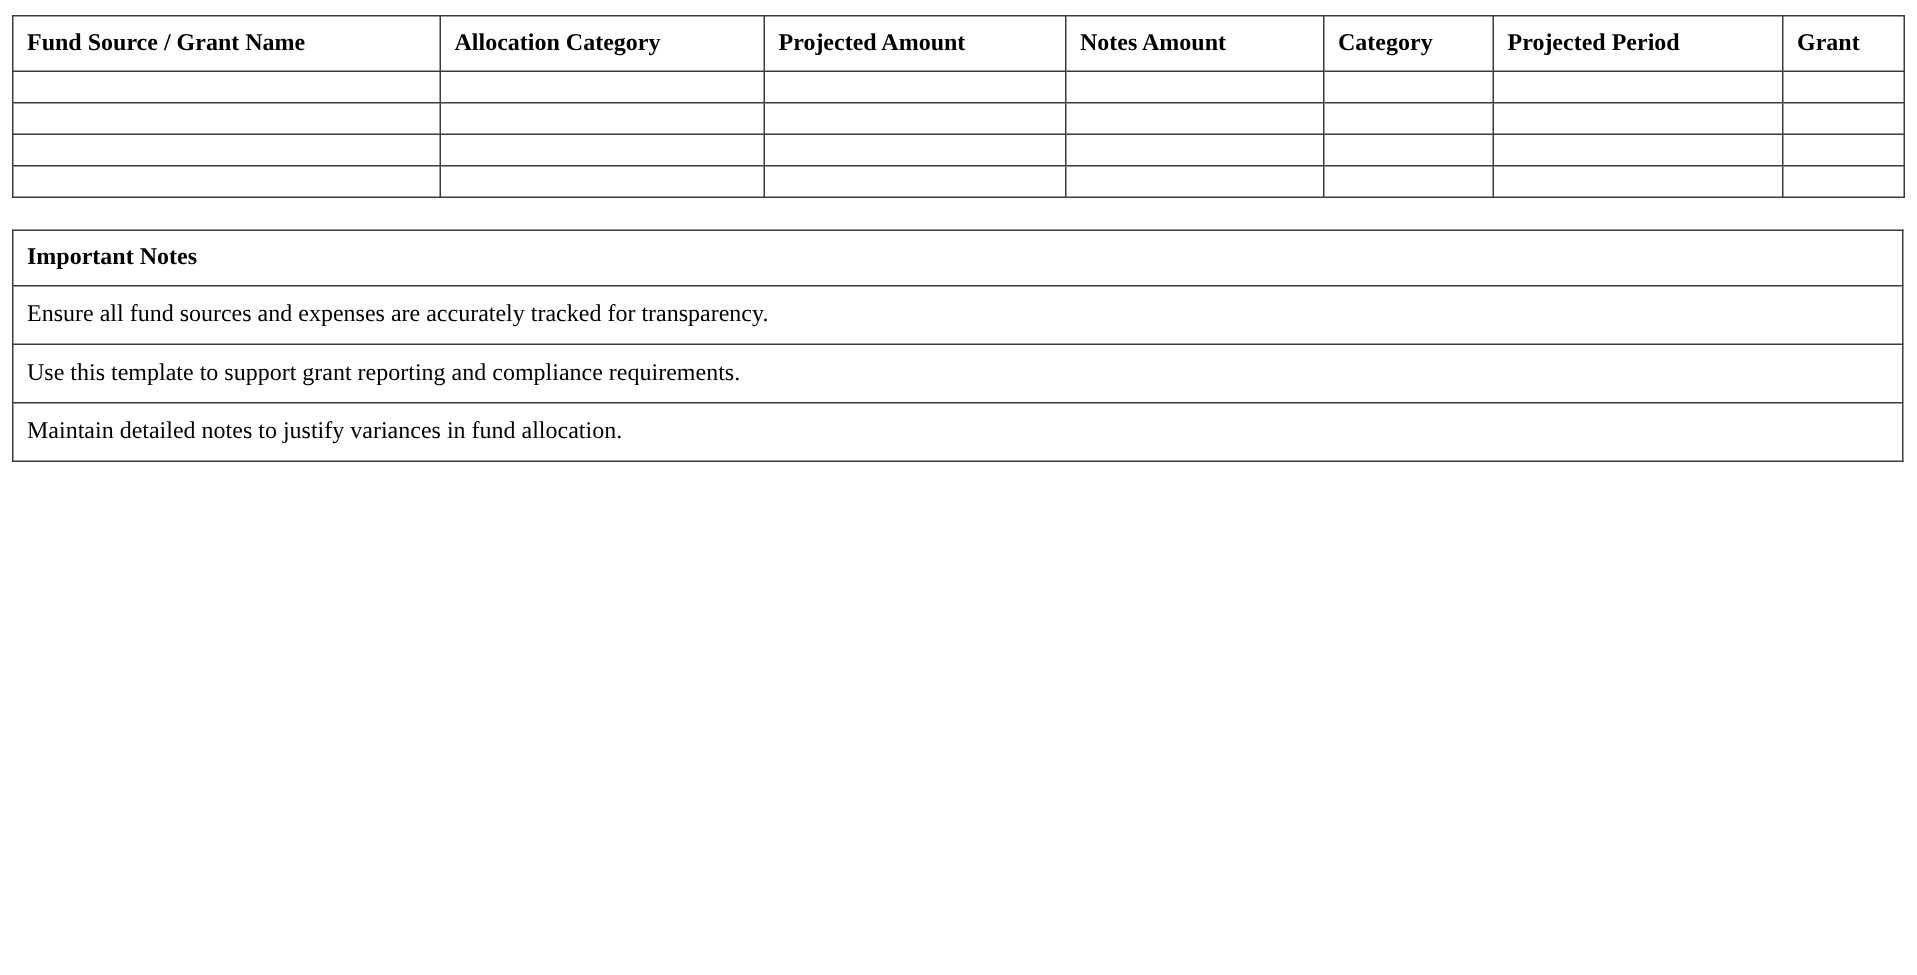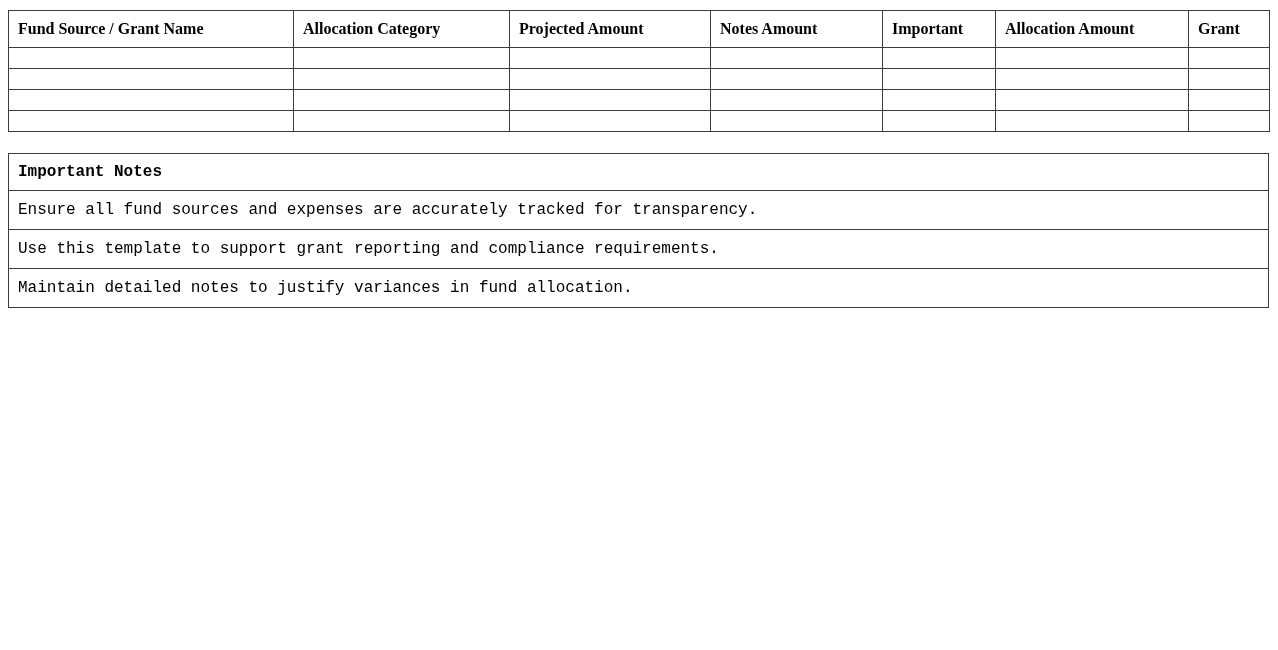--- a/index.html
+++ b/index.html
@@ -35,21 +35,20 @@
   .funds-table thead th {
     font-weight: bold;
     height: 36px;
   }
   .funds-table tbody td {
     height: 20px;
   }
   
   .notes-table {
     margin-top: 21px;
-    font-family: Liberation Mono, monospace;
   }
   .notes-table thead th {
     font-weight: bold;
     height: 36px;
   }
   .notes-table tbody td {
     height: 38px;
     font-weight: normal;
   }
 </style>
@@ -67,22 +66,22 @@
       <col style="width:113px">
       <col style="width:193px">
       <col style="width:81px">
     </colgroup>
     <thead>
       <tr>
         <th>Fund Source / Grant Name</th>
         <th>Allocation Category</th>
         <th>Projected Amount</th>
         <th>Notes Amount</th>
-        <th>Important</th>
-        <th>Allocation Amount</th>
+        <th>Category</th>
+        <th>Projected Period</th>
         <th>Grant</th>
       </tr>
     </thead>
     <tbody>
       <tr>
         <td></td>
         <td></td>
         <td></td>
         <td></td>
         <td></td>

